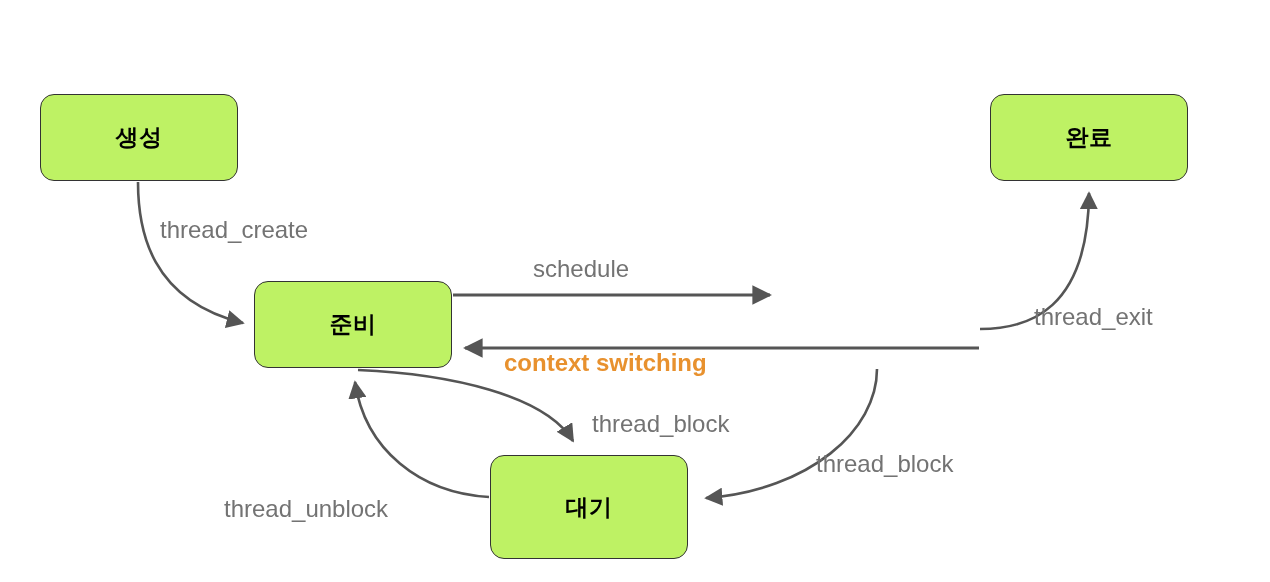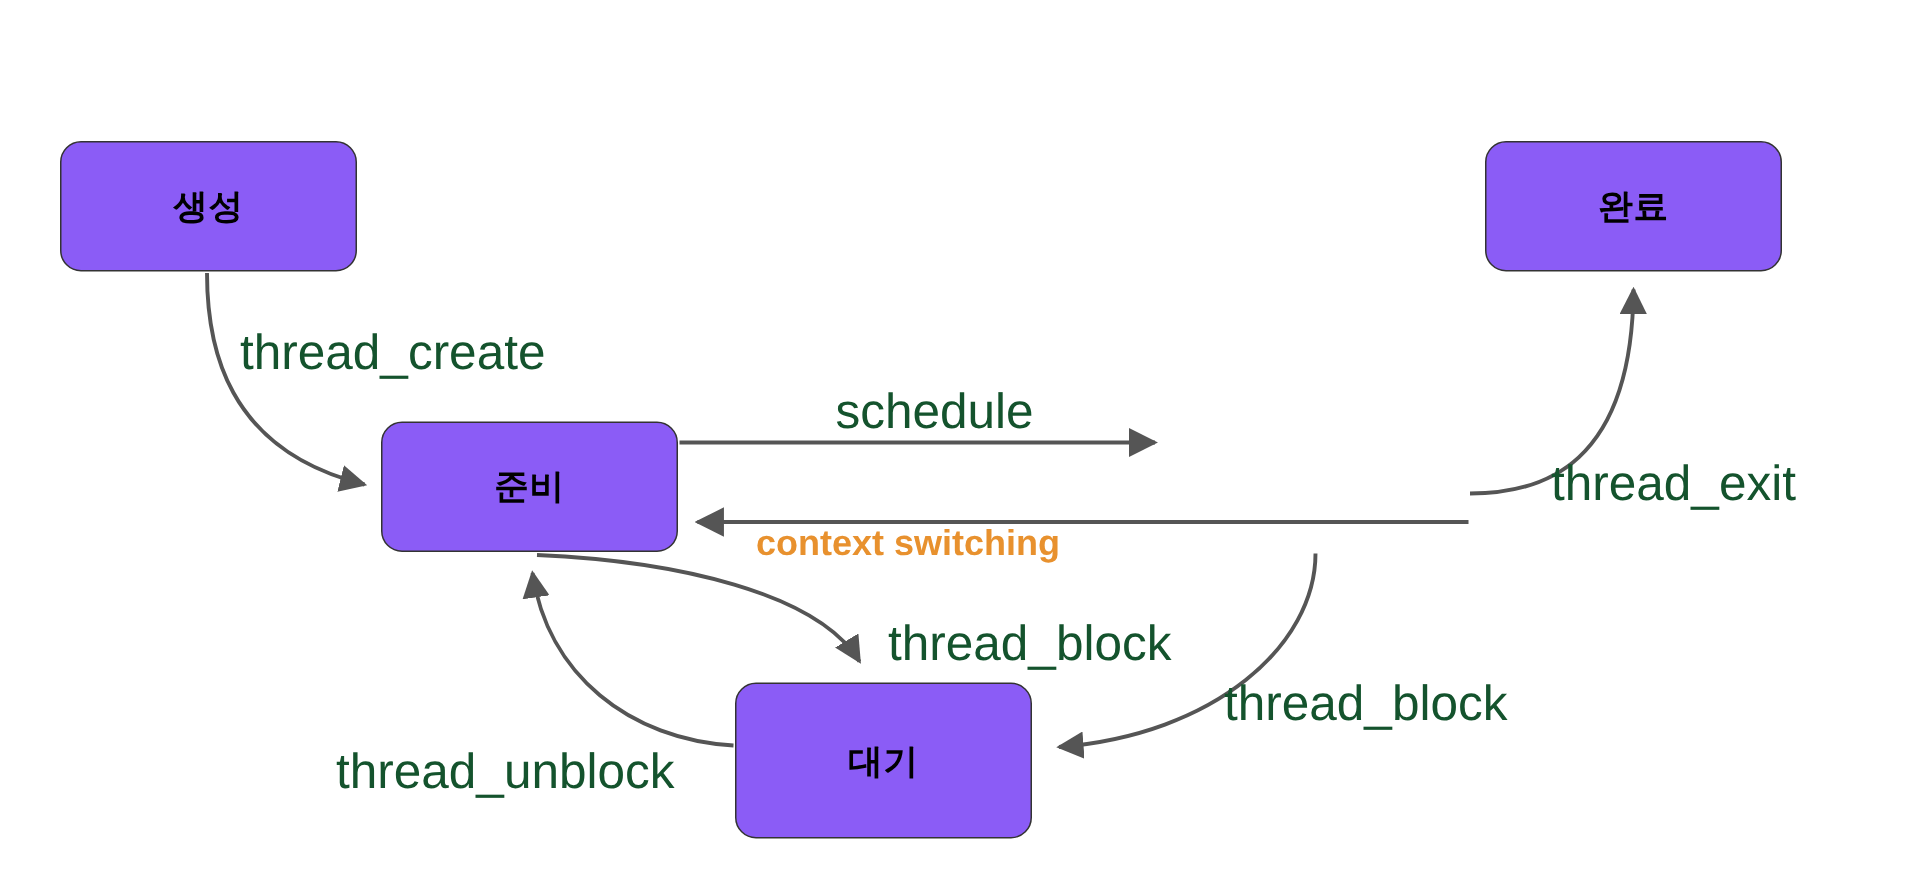--- a/index.html
+++ b/index.html
@@ -21,42 +21,42 @@
   #edges {
     position: absolute;
     left: 0;
     top: 0;
     width: 1270px;
     height: 582px;
   }
   .node {
     position: absolute;
     box-sizing: border-box;
-    background: #8b5cf6;
+    background: #bef264;
     border: 1.6px solid #333333;
     border-radius: 14px;
     display: flex;
     align-items: center;
     justify-content: center;
     z-index: 2;
   }
   .node-label {
     font-family: "Liberation Sans", "DejaVu Sans", sans-serif;
     font-size: 23px;
     font-weight: bold;
     color: #000000;
     letter-spacing: 0.5px;
     line-height: 1;
     user-select: none;
   }
   .edge-label {
     position: absolute;
     font-family: "Liberation Sans", "DejaVu Sans", sans-serif;
-    font-size: 33px;
-    color: #14532d;
+    font-size: 24px;
+    color: #737373;
     white-space: nowrap;
     line-height: 1;
     z-index: 3;
     user-select: none;
   }
   .edge-label.accent {
     color: #e8912e;
     font-weight: bold;
     font-size: 24px;
   }
@@ -100,21 +100,21 @@
   <div class="node" style="left:990px; top:94px; width:198px; height:87px;">
     <span class="node-label">완료</span>
   </div>
 
   <div class="node" style="left:490px; top:455px; width:198px; height:104px;">
     <span class="node-label">대기</span>
   </div>
 
   <span class="edge-label" style="left:160px; top:218px;">thread_create</span>
 
-  <span class="edge-label" style="left:533px; top:257px;margin-left:24px;">schedule</span>
+  <span class="edge-label" style="left:533px; top:257px;">schedule</span>
 
   <span class="edge-label accent" style="left:504px; top:310px;margin-top:41px;">context switching</span>
 
 
   <span class="edge-label" style="left:1034px; top:305px;">thread_exit</span>
 
   <span class="edge-label" style="left:592px; top:412px;">thread_block</span>
 
   <span class="edge-label" style="left:816px; top:452px;">thread_block</span>
 

